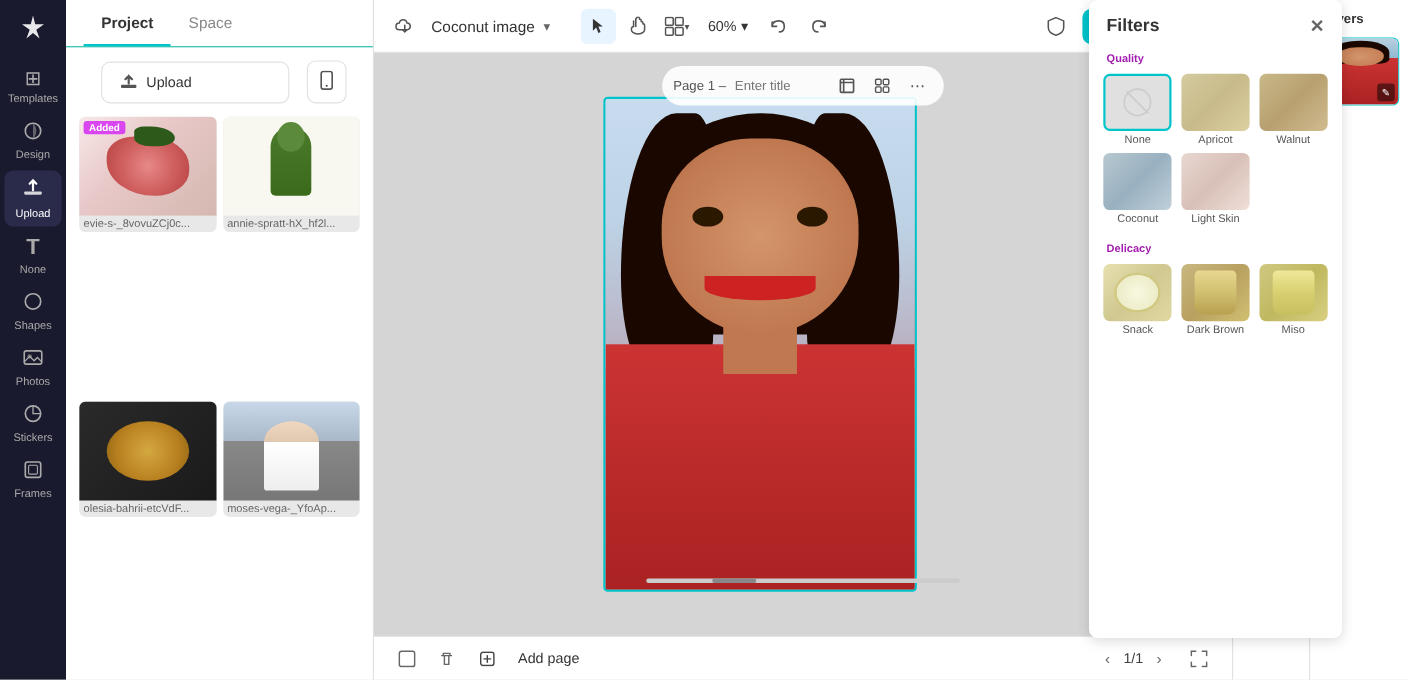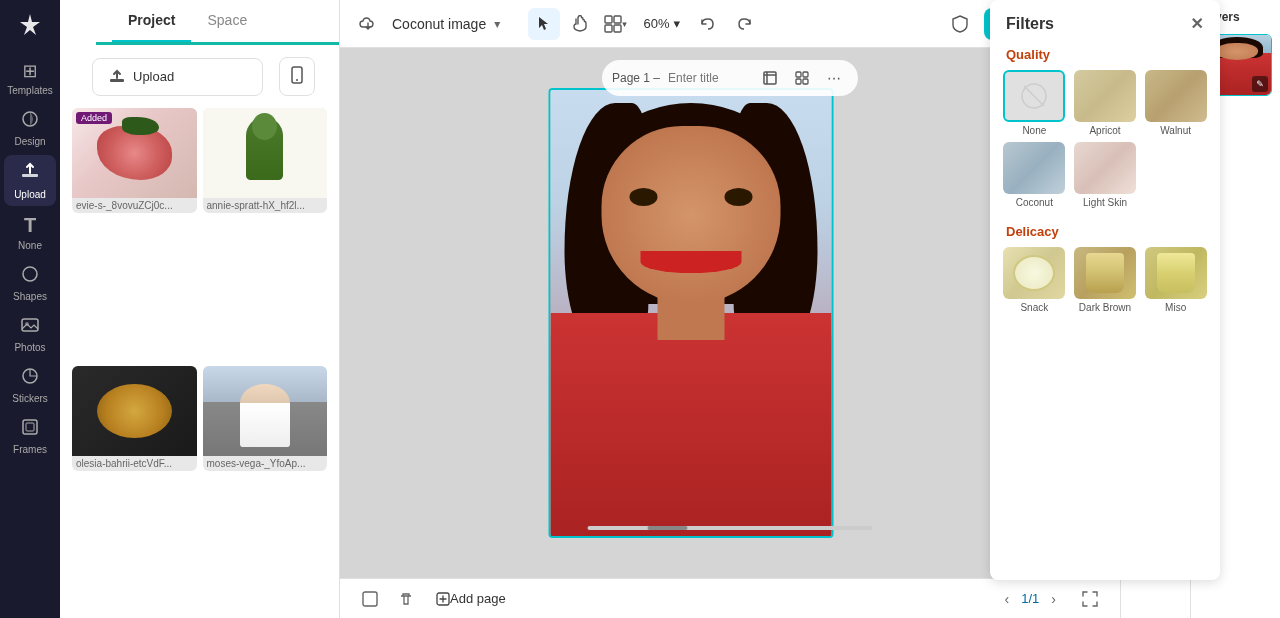--- a/index.html
+++ b/index.html
@@ -41,23 +41,22 @@
     
     .left-panel {
       width: 280px;
       background: #fff;
       border-right: 1px solid #e0e0e0;
       display: flex;
       flex-direction: column;
     }
     .panel-tabs {
       display: flex;
-      border-bottom: 3px solid #14b8a6;
+      border-bottom: 1px solid #14b8a6;
       padding: 0 16px;
-      margin-left: 36px;
     }
     .panel-tab {
       padding: 12px 16px;
       font-size: 14px;
       font-weight: 600;
       cursor: pointer;
       color: #333;
       border-bottom: 2px solid transparent;
     }
     .panel-tab.active { border-bottom: 2px solid #00c4cc; color: #333; }
@@ -113,26 +112,26 @@
       color: #666;
       padding: 2px 4px;
       white-space: nowrap;
       overflow: hidden;
       text-overflow: ellipsis;
     }
     .added-badge {
       position: absolute;
       top: 4px;
       left: 4px;
-      background: #701a75;
+      background: #d946ef;
       color: #fff;
       font-size: 9px;
       padding: 1px 5px;
       border-radius: 3px;
-      font-weight: 400;
+      font-weight: 700;
     }
 
     
     .canvas-area {
       flex: 1;
       background: #e8e8e8;
       display: flex;
       flex-direction: column;
       position: relative;
     }
@@ -243,29 +242,29 @@
       padding: 0 16px;
       gap: 8px;
     }
     .bottom-bar-left { display: flex; gap: 8px; align-items: center; flex: 1; }
     .bottom-btn {
       width: 28px; height: 28px;
       display: flex; align-items: center; justify-content: center;
       cursor: pointer; border-radius: 4px; color: #666; font-size: 16px;
     }
     .add-page-btn {
-      display: flex; align-items: center; gap: 0;
+      display: flex; align-items: center; gap: 21px;
       cursor: pointer; font-size: 13px; color: #333; padding: 4px 8px;
       border-radius: 6px;
     }
     .page-nav {
       display: flex; align-items: center; gap: 8px;
     }
     .page-nav-btn { cursor: pointer; color: #666; font-size: 14px; padding: 4px; }
-    .page-nav-text { font-size: 13px; color: #0369a1; }
+    .page-nav-text { font-size: 13px; color: #404040; }
 
     
     .filters-panel {
       position: absolute;
       right: 60px;
       top: 0;
       width: 230px;
       height: 580px;
       background: #fff;
       border-radius: 8px;
@@ -279,23 +278,23 @@
       justify-content: space-between;
       padding: 14px 16px 10px;
       font-size: 16px;
       font-weight: 600;
       color: #333;
     }
     .filters-close {
       cursor: pointer; color: #666; font-size: 16px;
     }
     .filter-section-title {
-      font-size: 13px;
+      font-size: 10px;
       font-weight: 600;
-      color: #c2410c;
+      color: #a21caf;
       padding: 4px 16px 8px;
     }
     .filter-grid {
       display: grid;
       grid-template-columns: repeat(3, 1fr);
       gap: 6px;
       padding: 0 12px 12px;
     }
     .filter-item {
       display: flex;

